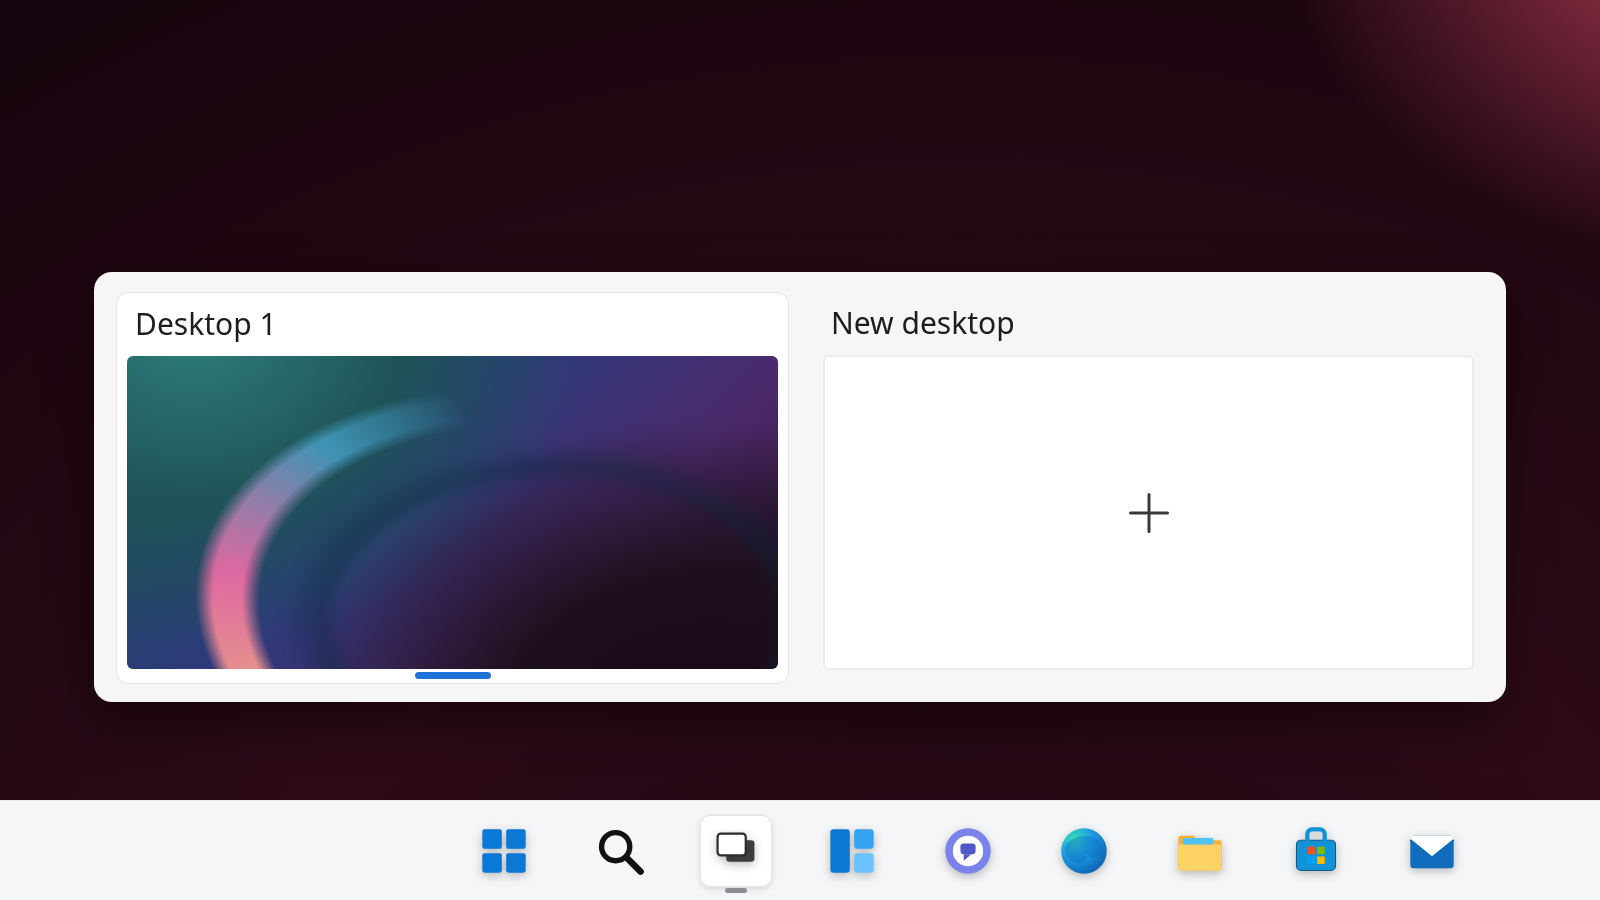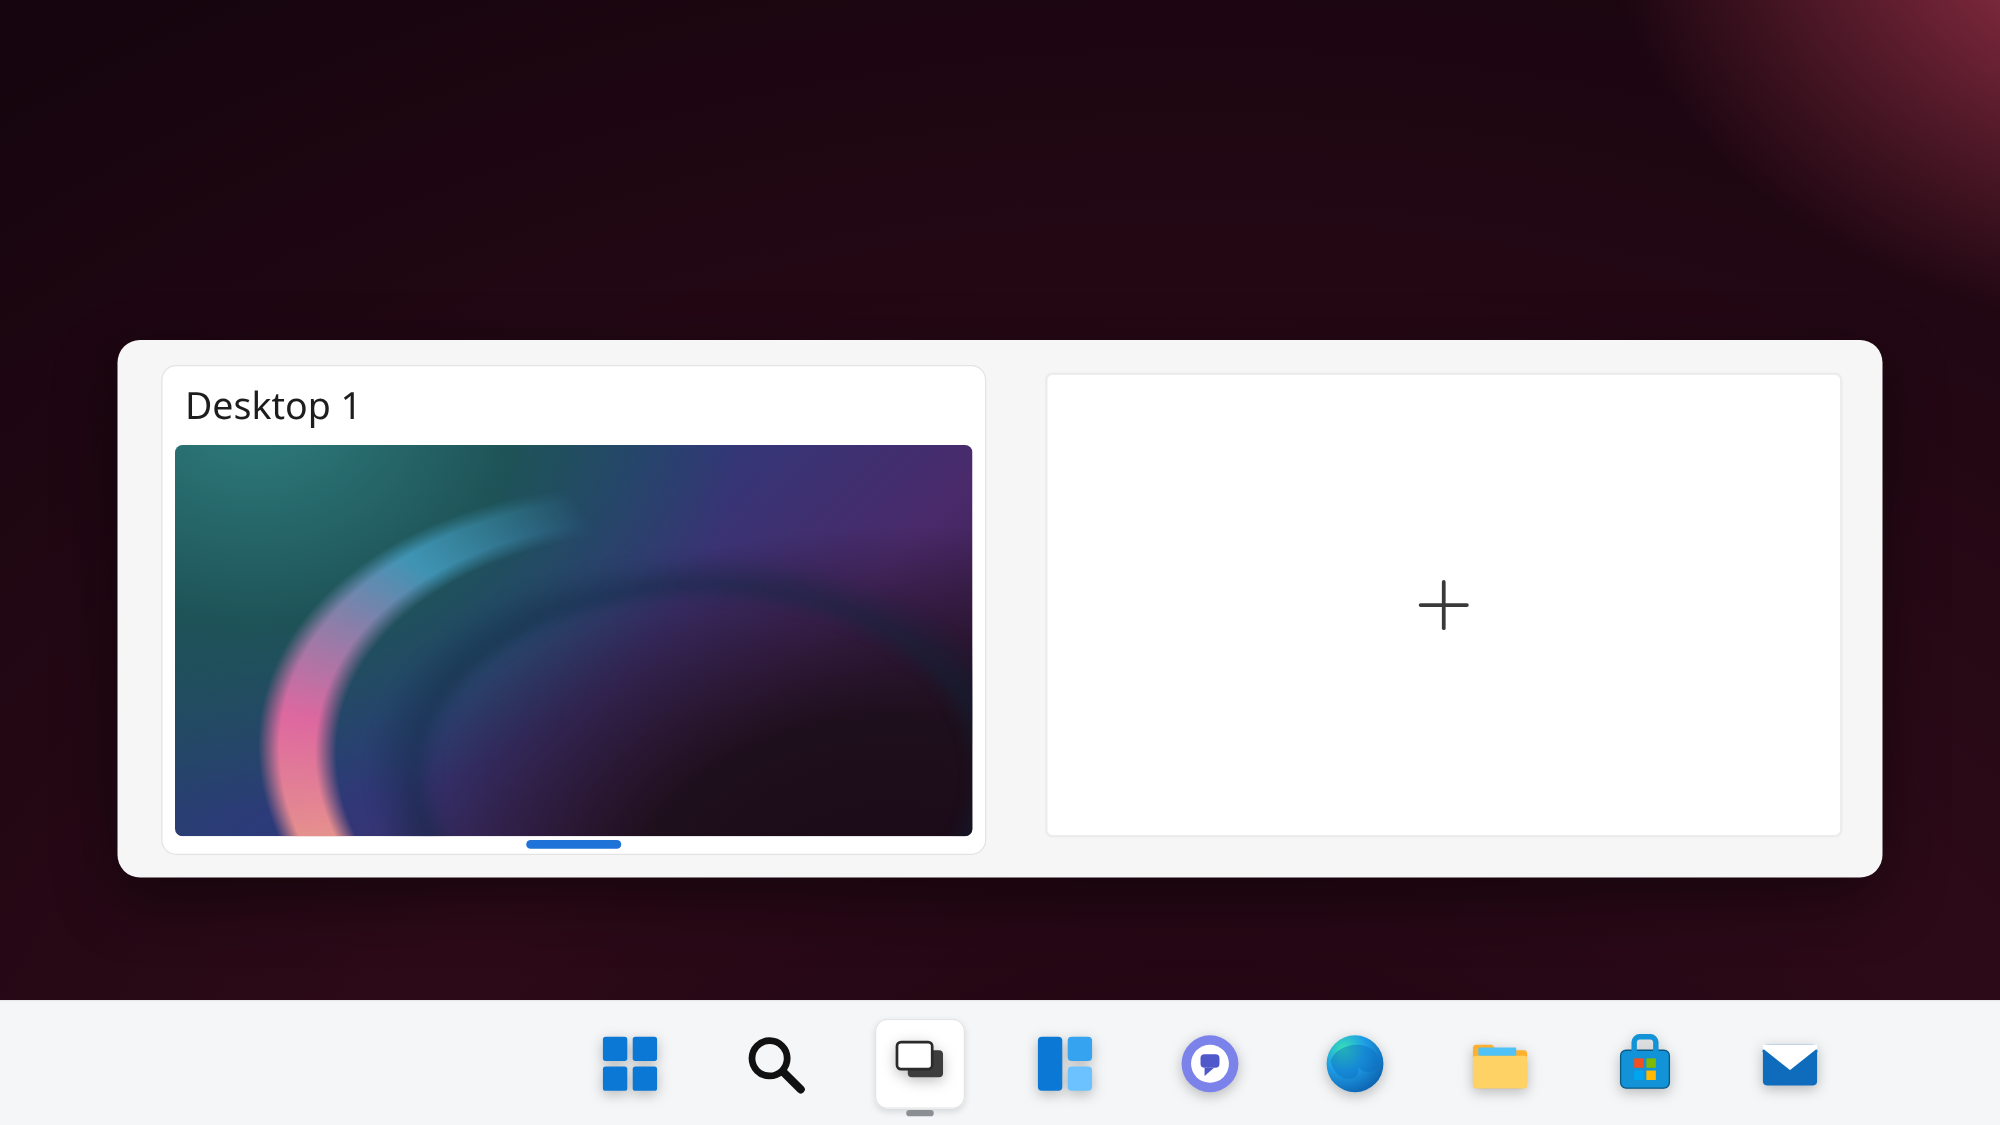--- a/index.html
+++ b/index.html
@@ -31,21 +31,21 @@
 
   
   .taskview{
     position:absolute;left:94px;right:94px;top:272px;height:430px;
     background:#f6f6f6;border-radius:18px;
     box-shadow:0 18px 50px rgba(0,0,0,.45);
     display:flex;padding:20px 22px 18px 22px;gap:24px;box-sizing:border-box;
   }
   .desk-card{
     flex:1;display:flex;flex-direction:column;
-    border-radius:12px;padding:6px 10px 14px 10px;box-sizing:border-box;position:relative;margin-left:13px;
+    border-radius:12px;padding:6px 10px 14px 10px;box-sizing:border-box;position:relative;
   }
   .desk-card.sel{background:#fff;border:1px solid #e3e3e3;}
   .desk-title{font-size:30px;color:#1d1d1d;font-weight:400;margin:4px 0 12px 8px;}
   .thumb{
     flex:1;border-radius:6px;position:relative;overflow:hidden;
   }
   .thumb.bubble{
     background:
       radial-gradient(700px 520px at 90% 120%, #1a0816 0%, #1e0f1c 30%, rgba(0,0,0,0) 60%),
       radial-gradient(600px 500px at 10% -10%, #2f7e7e 0%, #1e5358 35%, rgba(0,0,0,0) 65%),
@@ -119,20 +119,21 @@
 
 <div class="taskview">
 
   <div class="desk-card sel">
     <div class="desk-title">Desktop 1</div>
     <div class="thumb bubble"></div>
     <div class="active-bar"></div>
   </div>
 
   <div class="desk-card">
+    <div class="desk-title">New desktop</div>
     <div class="thumb plus">
       <div class="plus-glyph"></div>
     </div>
   </div>
 
 </div>
 
 <div class="taskbar">
 
   <div class="tb-btn">

